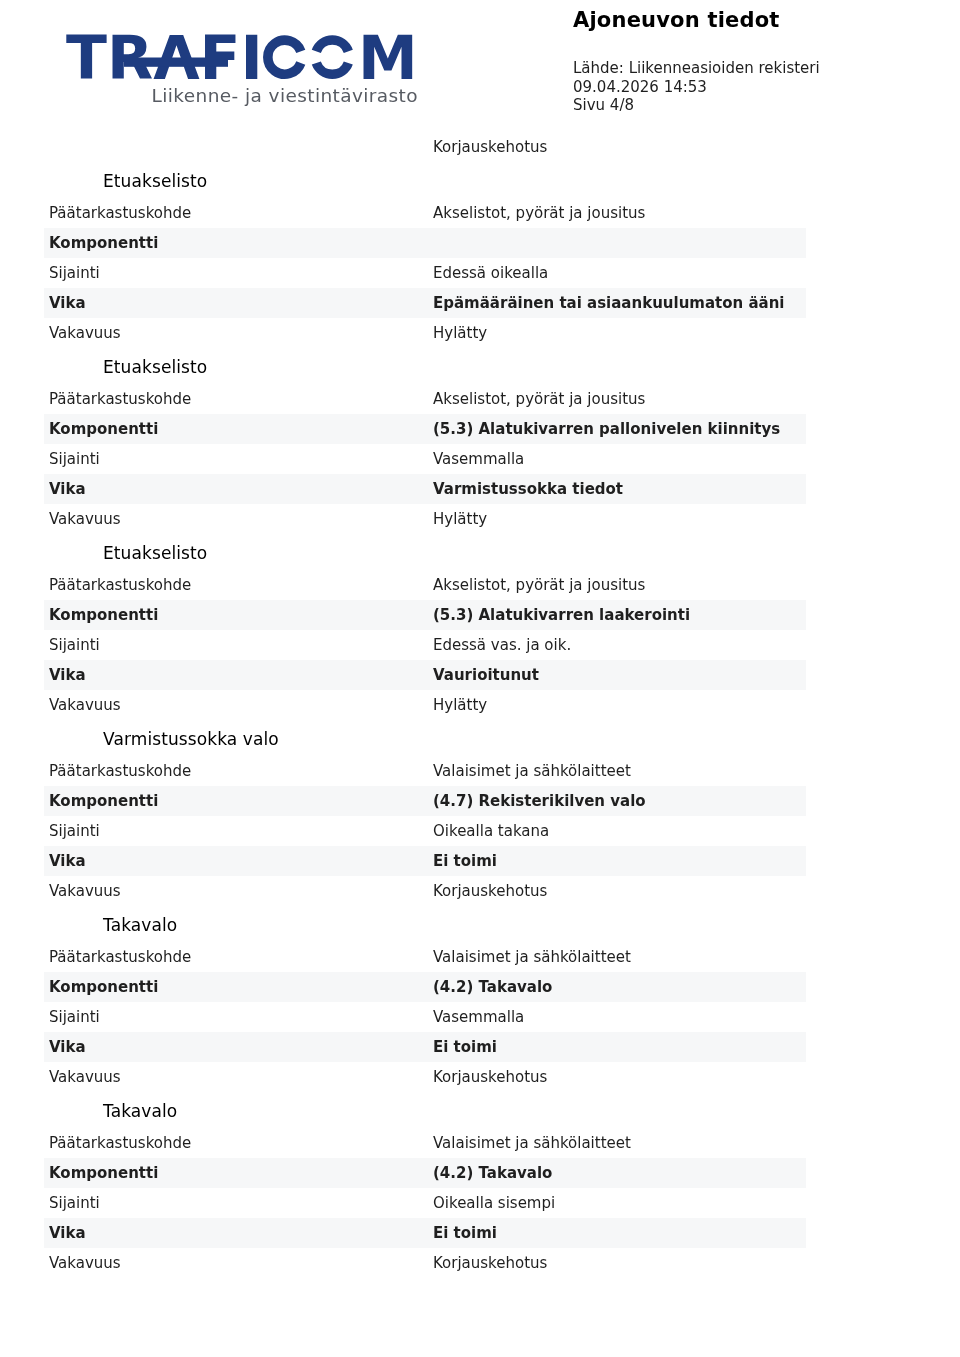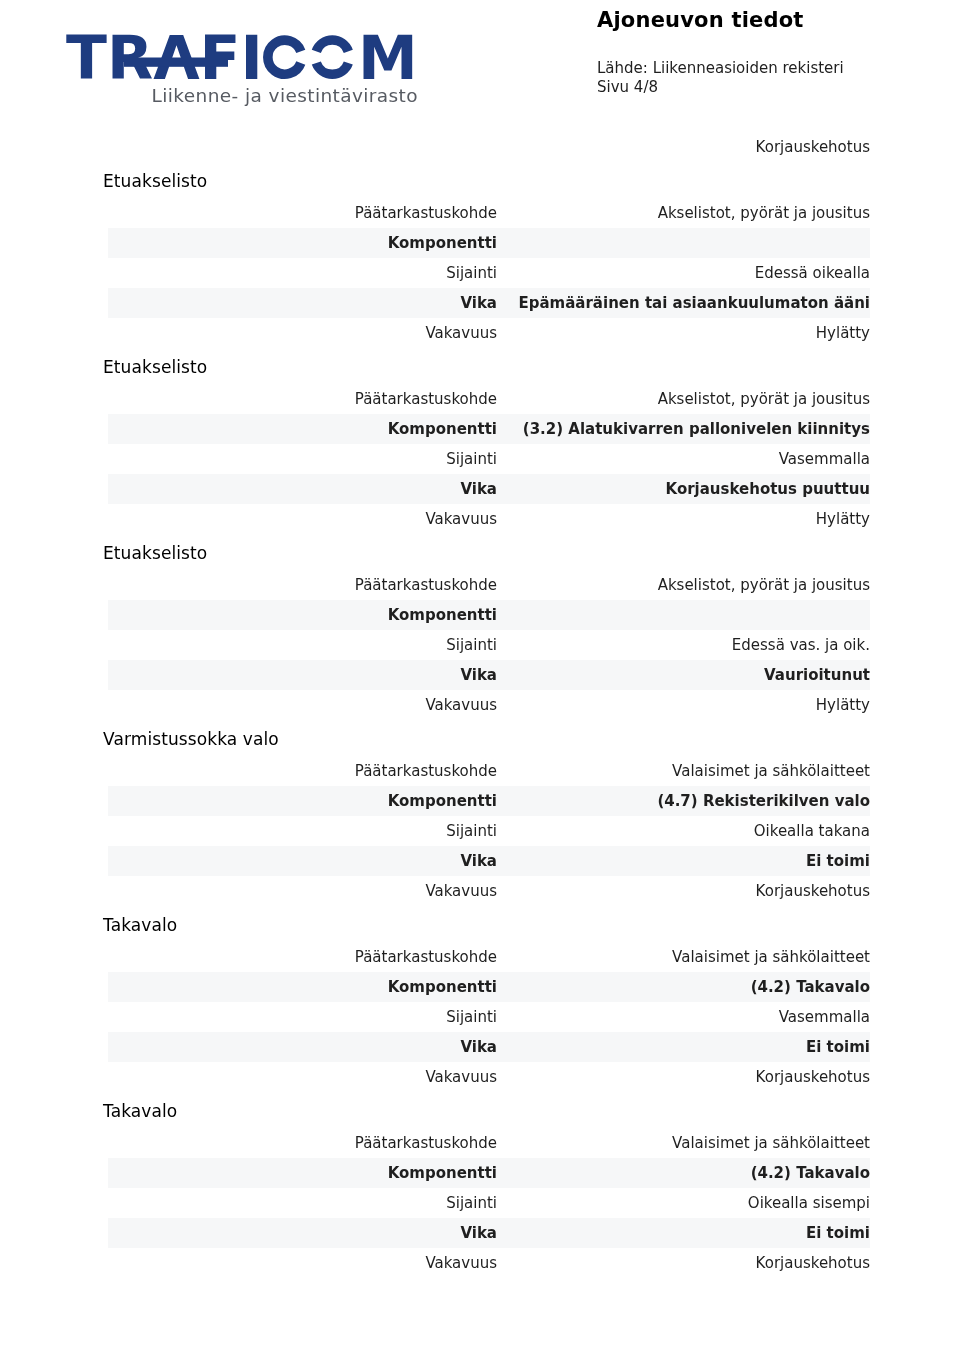--- a/index.html
+++ b/index.html
@@ -13,30 +13,30 @@
   html,body{margin:0;padding:0;}
   body{
     width:960px;height:1357px;background:#ffffff;
     font-family:"DejaVu Sans","Liberation Sans",sans-serif;
     color:var(--text);
   }
   .page{position:relative;width:960px;height:1357px;overflow:hidden;background:#fff;}
 
   
   .logo{position:absolute;left:66px;top:2px;width:370px;height:112px;}
-  .header-info{position:absolute;left:597px;top:8px;width:340px;}
+  .header-info{position:absolute;left:573px;top:8px;width:340px;}
   .doc-title{margin:0 0 27px 0;font-size:21px;font-weight:bold;color:var(--heading);letter-spacing:.2px;}
   .header-meta{font-size:15px;line-height:18.5px;color:var(--text);margin-top:8px;}
 
   
   .content{position:absolute;top:132px;left:0;width:960px;}
   .row{
     display:flex;align-items:center;
-    height:30px;width:762px;margin-left:108px;padding-left:5px;
-    font-size:15px;color:var(--text);text-align:right;
+    height:30px;width:762px;margin-left:44px;padding-left:5px;
+    font-size:15px;color:var(--text);
   }
   .row.striped{background:var(--stripe);font-weight:bold;}
   .row .lbl{width:384px;flex:none;}
   .row .val{flex:1;}
   .section{margin-top:8px;}
   .sec-heading{
     margin:0 16px 6px 103px;font-size:17px;line-height:22px;
     font-weight:normal;color:var(--heading);letter-spacing:.1px;
   }
 </style>
@@ -57,20 +57,21 @@
       <path d="M 250.3 49.3 A 17 17 0 0 1 282.3 49.3" fill="none" style="stroke:var(--navy)" stroke-width="9.6"></path>
       <path d="M 250.3 61.0 A 17 17 0 0 0 282.3 61.0" fill="none" style="stroke:var(--navy)" stroke-width="9.6"></path>
     </g>
     <text x="352" y="100" text-anchor="end" font-size="18.5" letter-spacing="0.4" font-family="'DejaVu Sans','Liberation Sans',sans-serif" style="fill:var(--tagline-gray)">Liikenne- ja viestintävirasto</text>
   </svg>
 
   <div class="header-info">
     <h1 class="doc-title">Ajoneuvon tiedot</h1>
     <div class="header-meta">
       <div>Lähde: Liikenneasioiden rekisteri</div>
+      <div>09.04.2026 14:53</div>
       <div>Sivu 4/8</div>
     </div>
   </div>
 
   <div class="content">
 
     <div class="row">
       <span class="lbl"></span>
       <span class="val">Korjauskehotus</span>
     </div>
@@ -108,50 +109,51 @@
   <section class="section">
     <h2 class="sec-heading">Etuakselisto</h2>
     <div>
   <div class="row">
     <span class="lbl">Päätarkastuskohde</span>
     <span class="val">Akselistot, pyörät ja jousitus</span>
   </div>
 
   <div class="row striped">
     <span class="lbl">Komponentti</span>
-    <span class="val">(3.2) Alatukivarren pallonivelen kiinnitys</span>
+    <span class="val">(5.3) Alatukivarren pallonivelen kiinnitys</span>
   </div>
 
   <div class="row">
     <span class="lbl">Sijainti</span>
     <span class="val">Vasemmalla</span>
   </div>
 
   <div class="row striped">
     <span class="lbl">Vika</span>
-    <span class="val">Korjauskehotus puuttuu</span>
+    <span class="val">Varmistussokka tiedot</span>
   </div>
 
   <div class="row">
     <span class="lbl">Vakavuus</span>
     <span class="val">Hylätty</span>
   </div>
 </div>
   </section>
 
   <section class="section">
     <h2 class="sec-heading">Etuakselisto</h2>
     <div>
   <div class="row">
     <span class="lbl">Päätarkastuskohde</span>
     <span class="val">Akselistot, pyörät ja jousitus</span>
   </div>
 
   <div class="row striped">
     <span class="lbl">Komponentti</span>
+    <span class="val">(5.3) Alatukivarren laakerointi</span>
   </div>
 
   <div class="row">
     <span class="lbl">Sijainti</span>
     <span class="val">Edessä vas. ja oik.</span>
   </div>
 
   <div class="row striped">
     <span class="lbl">Vika</span>
     <span class="val">Vaurioitunut</span>

